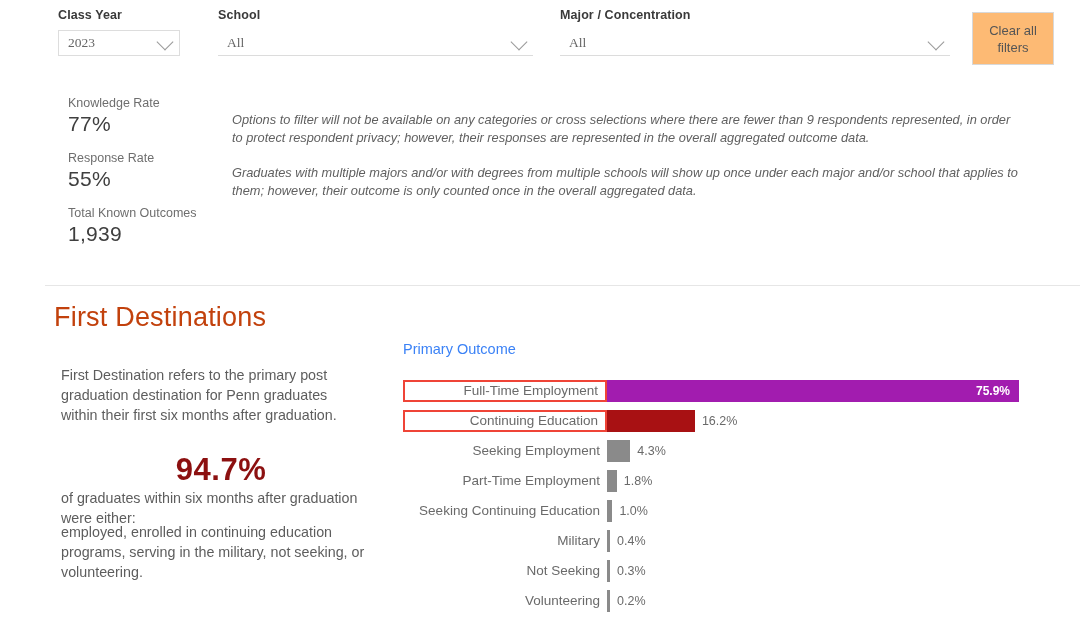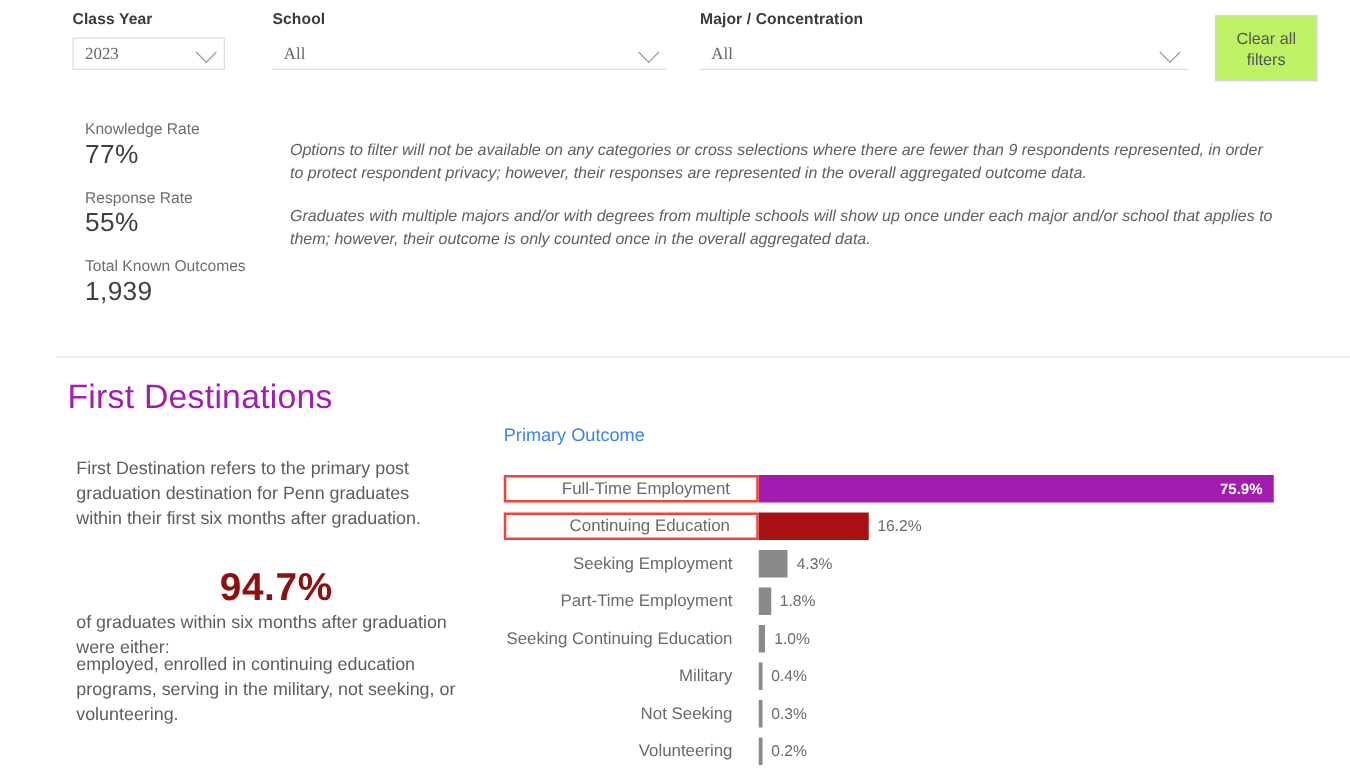--- a/index.html
+++ b/index.html
@@ -70,21 +70,21 @@
   #filter-school     { left: 218px; top: 8px; width: 315px; }
   #filter-major      { left: 560px; top: 8px; width: 390px; }
 
   #clear-all-filters {
     position: absolute;
     left: 972px;
     top: 12px;
     width: 82px;
     height: 53px;
     border: 1px solid #d8d8d8;
-    background: #bef264;
+    background: #fdba74;
     font-family: "Liberation Sans", sans-serif;
     font-size: 13px;
     color: #555555;
     line-height: 17px;
     text-align: center;
     cursor: pointer;
     padding: 0;
   }
 
   
@@ -132,21 +132,21 @@
     background: #e6e6e6;
   }
 
   
   #section-title {
     position: absolute;
     left: 54px;
     top: 302px;
     font-size: 27px;
     font-weight: normal;
-    color: #a21caf;
+    color: #c2410c;
     letter-spacing: .2px;
     margin: 0;
   }
   #destination-description {
     position: absolute;
     left: 61px;
     top: 351px;
     width: 300px;
     font-size: 14.3px;
     color: #5d5d5d;
@@ -206,21 +206,21 @@
     align-items: center;
     height: 26px;
     margin-bottom: 4px;
   }
   .bar-label {
     width: 204px;
     flex: none;
     text-align: right;
     font-size: 13.5px;
     color: #6a6a6a;
-    padding-right: 21px;
+    padding-right: 7px;
     box-sizing: border-box;
     line-height: 22px;
     height: 22px;
     position: relative;
   }
   .bar-label.selected {
     border: 2px solid #ef4437;
     line-height: 18px;
     height: 22px;
   }

